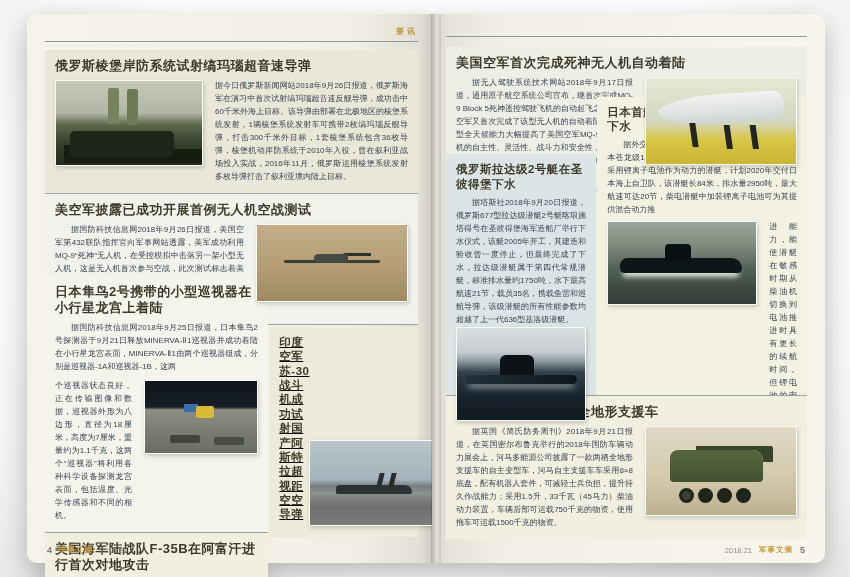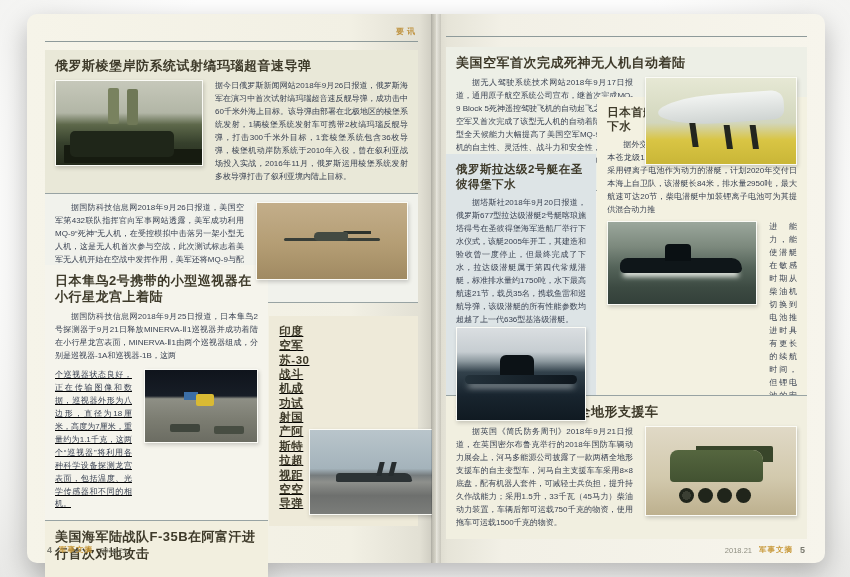--- a/index.html
+++ b/index.html
@@ -106,33 +106,34 @@
     <div class="block bg-a1">
       <h2>俄罗斯棱堡岸防系统试射缟玛瑙超音速导弹</h2>
       <div class="row">
         <div class="photo ph-bastion"></div>
         <p class="body noind">据今日俄罗斯新闻网站2018年9月26日报道，俄罗斯海军在演习中首次试射缟玛瑙超音速反舰导弹，成功击中60千米外海上目标。该导弹由部署在北极地区的棱堡系统发射，1辆棱堡系统发射车可携带2枚缟玛瑙反舰导弹，打击300千米外目标，1套棱堡系统包含36枚导弹，棱堡机动岸防系统于2010年入役，曾在叙利亚战场投入实战，2016年11月，俄罗斯运用棱堡系统发射多枚导弹打击了叙利亚境内陆上目标。</p>
       </div>
     </div>
     <hr class="hdiv">
 
     <div class="block bg-a2">
+      <h2>美空军披露已成功开展首例无人机空战测试</h2>
       <div class="row">
         <p class="body">据国防科技信息网2018年9月26日报道，美国空军第432联队指挥官向军事网站透露，美军成功利用MQ-9“死神”无人机，在受控模拟中击落另一架小型无人机，这是无人机首次参与空战，此次测试标志着美军无人机开始在空战中发挥作用，美军还将MQ-9与配备了热寻的空空导弹的无人机进行空中对抗，以验证MQ-9无人机在作战环境下的机动能力。</p>
         <div class="photo ph-mq9desert"></div>
       </div>
     </div>
     <hr class="hdiv">
 
     <div class="cols grow">
       <div class="colL">
         <div class="block bg-a3 grow">
           <h2 class="mid">日本隼鸟2号携带的小型巡视器在小行星龙宫上着陆</h2>
           <p class="body">据国防科技信息网2018年9月25日报道，日本隼鸟2号探测器于9月21日释放MINERVA-Ⅱ1巡视器并成功着陆在小行星龙宫表面，MINERVA-Ⅱ1由两个巡视器组成，分别是巡视器-1A和巡视器-1B，这两</p>
-          <div class="row" style="margin-top:6px;text-decoration:underline;">
+          <div class="row" style="margin-top:6px;">
             <p class="body noind">个巡视器状态良好，正在传输图像和数据，巡视器外形为八边形，直径为18厘米，高度为7厘米，重量约为1.1千克，这两个“巡视器”将利用各种科学设备探测龙宫表面，包括温度、光学传感器和不同的相机。</p>
             <div class="photo ph-rover"></div>
           </div>
         </div>
         <hr class="hdiv">
         <div class="block bg-a4 grow">
           <h2 class="mid">美国海军陆战队F-35B在阿富汗进行首次对地攻击</h2>
 
         </div>
       </div>

